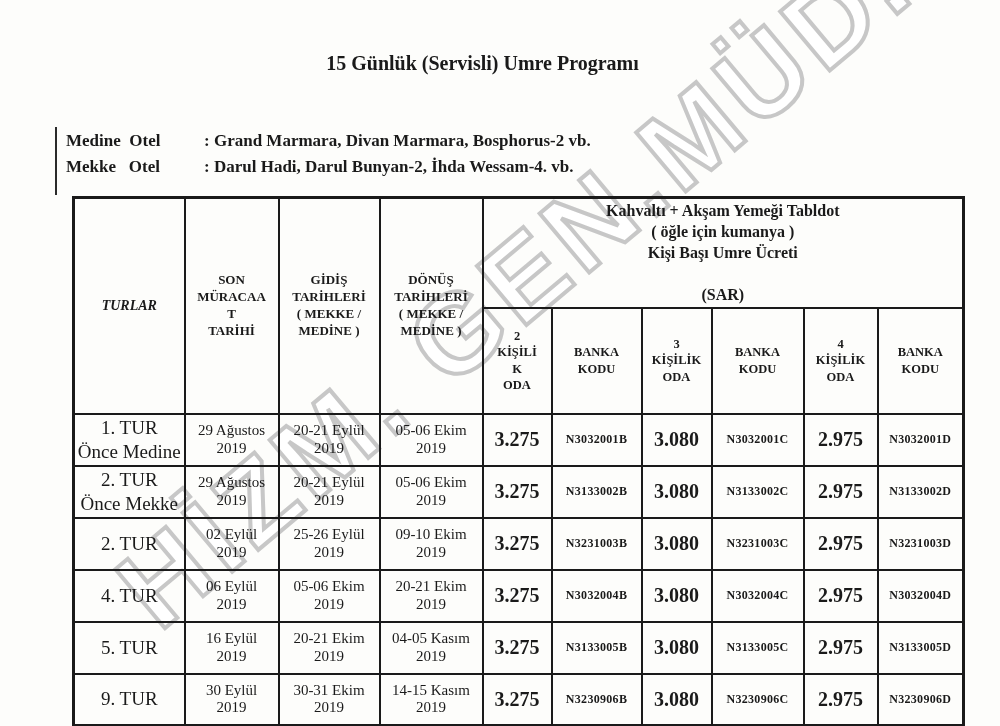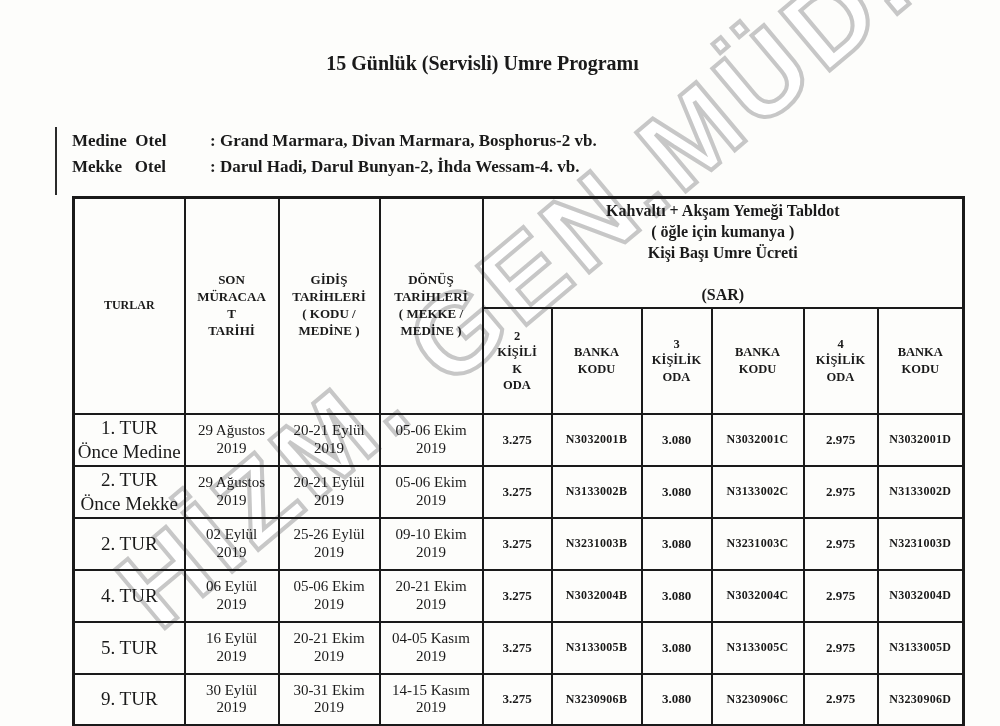--- a/index.html
+++ b/index.html
@@ -33,52 +33,52 @@
 
   .content { position:relative; z-index:1; }
 
   .title-block { position:absolute; left:0; top:50px; width:965px; text-align:center; }
   .title-main { font-size:20px; font-weight:bold; line-height:1.3; }
   .title-sub  { font-size:20px; font-weight:bold; line-height:1.3; }
 
   .edge-line { position:absolute; left:55px; top:127px; width:2px; height:68px; background:#2a2a2a; }
 
   .hotels { position:absolute; left:66px; top:128px; font-size:17px; font-weight:bold; line-height:1.5; }
-  .hotel-label { display:inline-block; width:138px; white-space:pre;margin-left:6px; }
+  .hotel-label { display:inline-block; width:138px; white-space:pre; }
   .hotel-value { white-space:pre; }
 
   table.program {
     position:absolute; left:72px; top:196px;
     width:890px;
     border-collapse:collapse;
     table-layout:fixed;
     background:transparent;
   }
   table.program th, table.program td {
     border:2px solid #1a1a1a;
     padding:1px 2px;
     text-align:center;
     vertical-align:middle;
     white-space:pre-line;
     overflow:hidden;
   }
   table.program { border:3px solid #1a1a1a; }
 
   th.h-main   { font-size:13px; font-weight:bold; line-height:1.3; }
-  th.h-turlar { font-size:12px; }
+  th.h-turlar { font-size:14px;font-style:italic; }
   th.h-group  { font-size:16px; line-height:1.32; vertical-align:middle; }
   th.h-sub    { font-size:12.5px; line-height:1.3; }
 
   tr.hrow1 { height:88px; }
   tr.hrow2 { height:106px; }
   tr.drow  { height:52px; }
 
   td.c-tur   { font-size:19px; font-weight:normal; line-height:1.25; }
   td.c-date  { font-size:15px; line-height:1.15; }
-  td.c-price { font-size:13px; font-weight:bold; }
+  td.c-price { font-size:20px; font-weight:bold; }
   td.c-code  { font-size:12px; font-weight:bold; letter-spacing:0.3px; }
 </style>
 </head>
 <body>
 
 <div class="page">
 
   <div class="watermark">HİZM. GEN.MÜD.</div>
 
   <div class="content">
@@ -113,21 +113,21 @@
       </colgroup>
       <thead>
         <tr class="hrow1">
           <th rowspan="2" class="h-main h-turlar">TURLAR</th>
           <th rowspan="2" class="h-main">SON
 MÜRACAA
 T
 TARİHİ</th>
           <th rowspan="2" class="h-main">GİDİŞ
 TARİHLERİ
-( KODU /
+( MEKKE /
 MEDİNE )</th>
           <th rowspan="2" class="h-main">DÖNÜŞ
 TARİHLERİ
 ( MEKKE /
 MEDİNE )</th>
           <th colspan="6" class="h-group">Kahvaltı + Akşam Yemeği Tabldot
 ( öğle için kumanya )
 Kişi Başı Umre Ücreti
 
 (SAR)</th>

